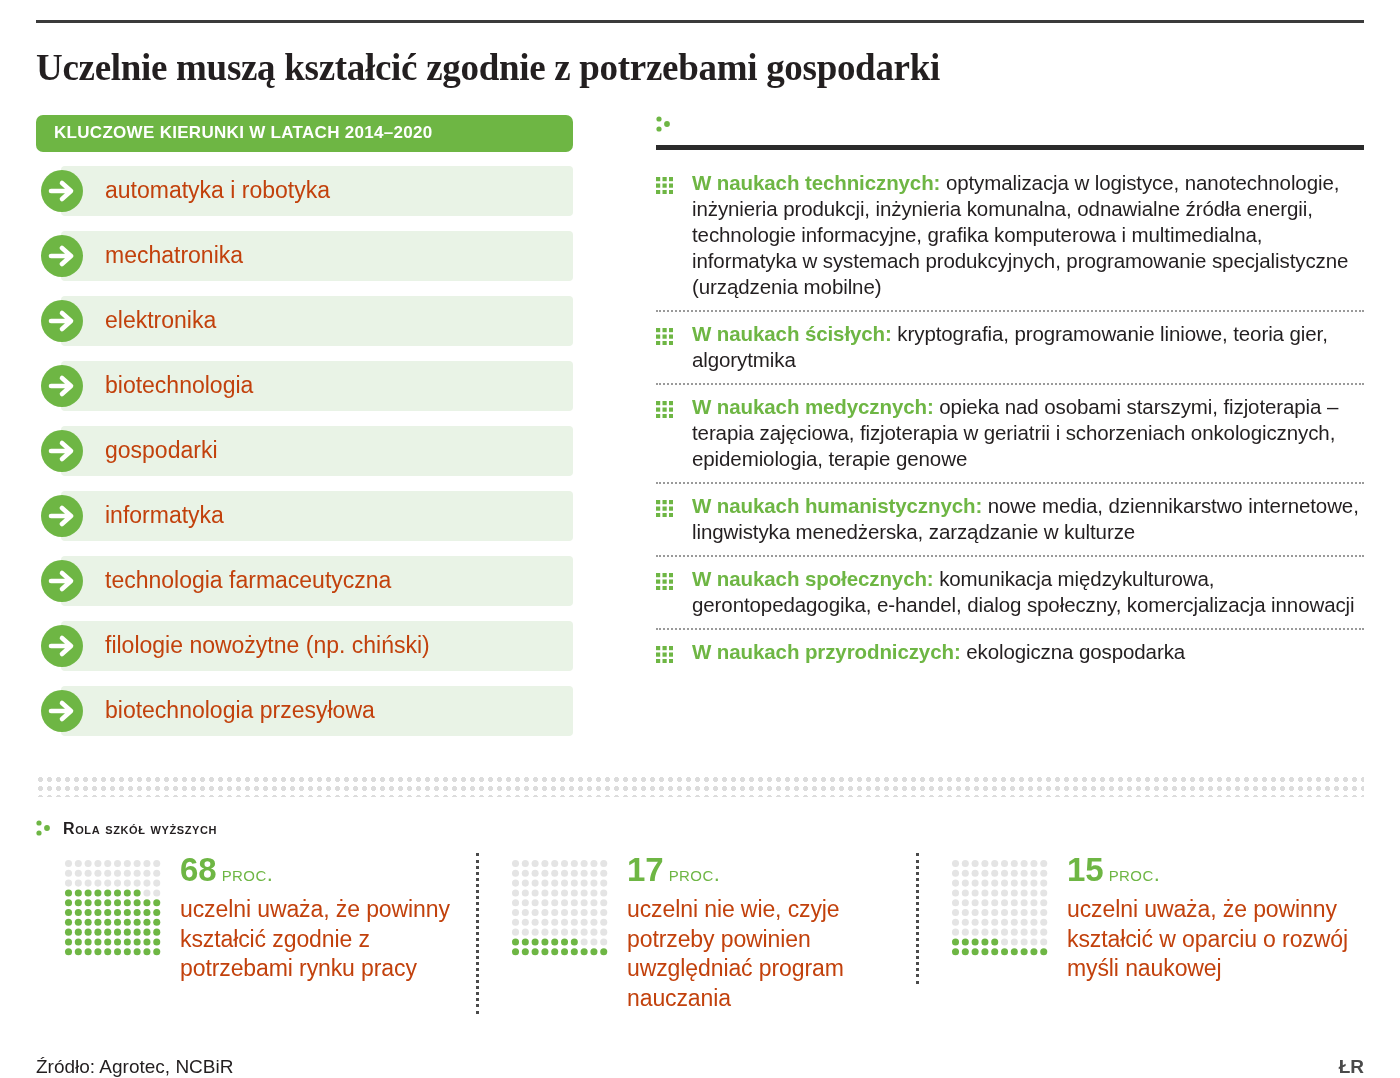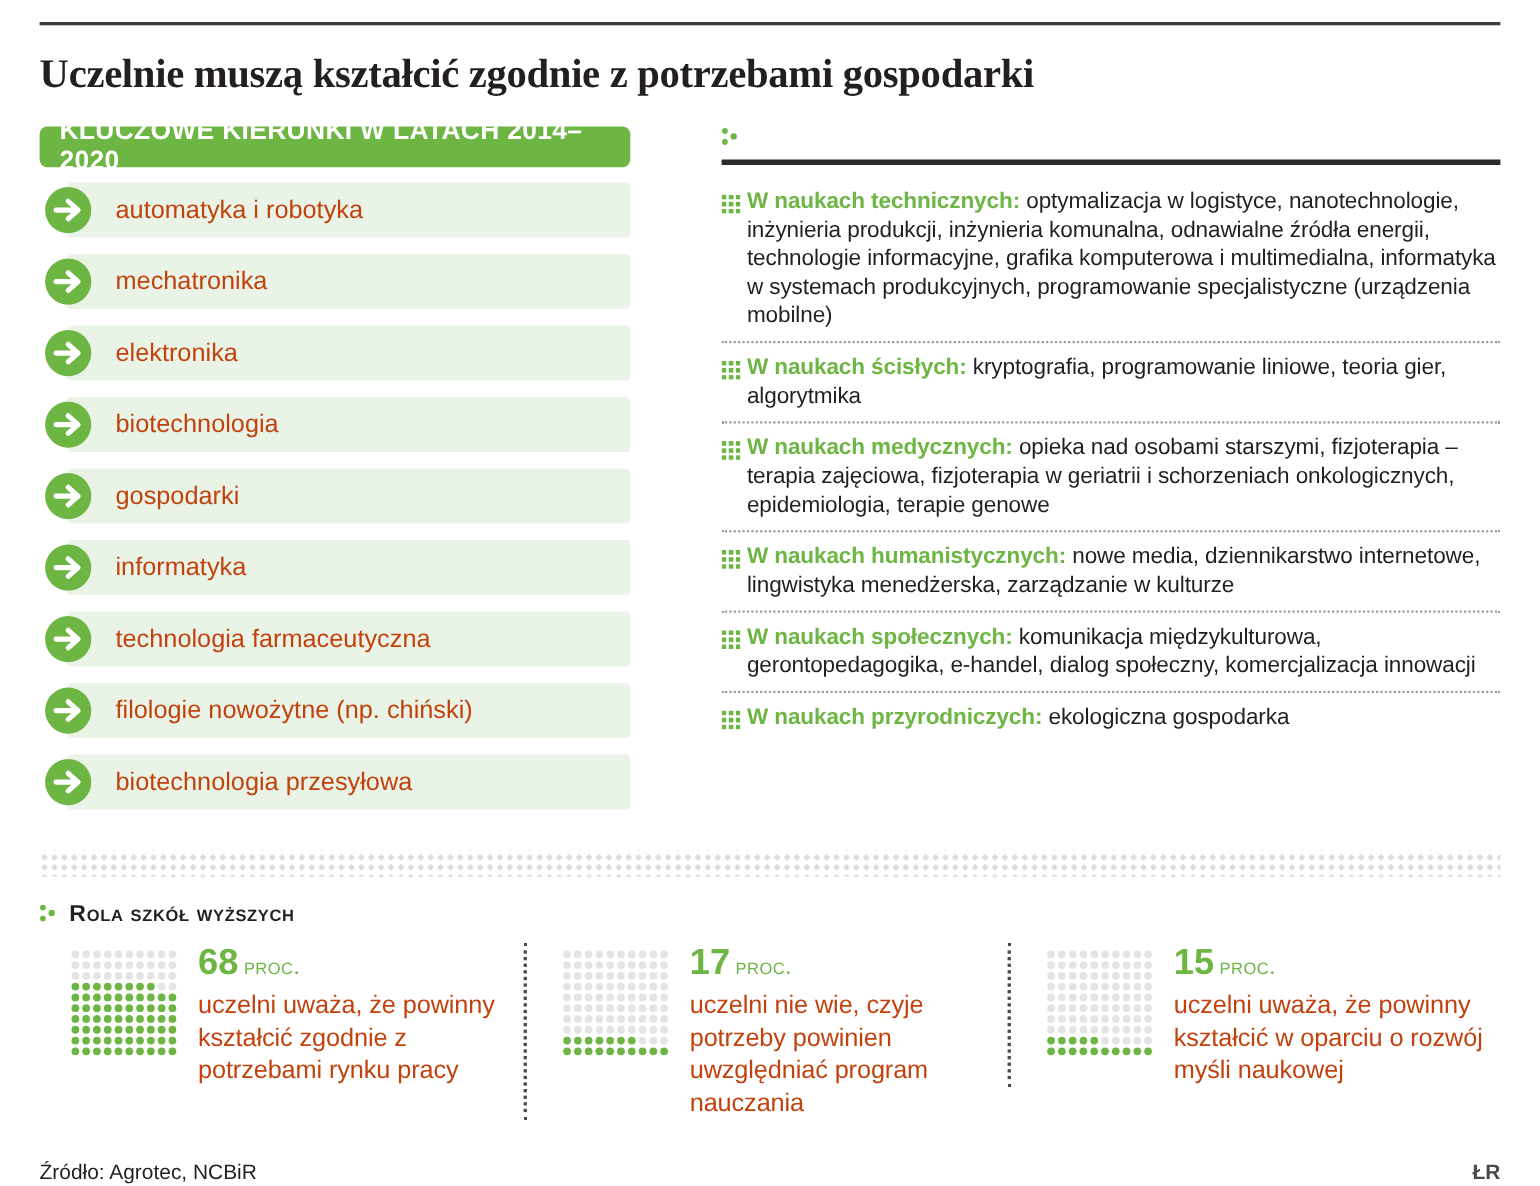--- a/index.html
+++ b/index.html
@@ -47,21 +47,21 @@
     gap: 0;
   }
   .col-left  { width: 562px; flex: 0 0 562px; }
   .col-right { flex: 1 1 auto; padding-left: 58px; }
 
   
   .pill {
     background: #6eb644;
     border-radius: 7px;
     color: #ffffff;
-    font-size: 24px;
+    font-size: 17px;
     font-weight: bold;
     letter-spacing: 0.3px;
     padding: 10px 0 10px 18px;
     height: 37px;
     display: flex;
     align-items: center;
     width: 537px;
   }
 
   
@@ -116,21 +116,21 @@
   }
   .sec-rule {
     height: 5px;
     background: #2b2b2b;
     margin-bottom: 11px;
   }
 
   
   .spec {
     display: flex;
-    gap: 6px;
+    gap: 19px;
     padding: 9px 0 10px 0;
   }
   .spec + .spec { border-top: 2px dotted #9a9a9a; }
   .grid-dots { width: 17px; height: 17px; flex: 0 0 17px; margin-top: 7px; }
   .spec-text {
     font-size: 20.5px;
     line-height: 1.27;
     color: #231f20;
     letter-spacing: -0.1px;
   }
@@ -147,21 +147,21 @@
 
   
   .bottom-head {
     display: flex;
     align-items: center;
     gap: 12px;
     margin-top: 22px;
     margin-bottom: 14px;
   }
   .bottom-title {
-    font-size: 21px;
+    font-size: 16px;
     font-weight: bold;
     font-variant: small-caps;
     letter-spacing: 0.6px;
     color: #231f20;
   }
 
   .stats {
     display: flex;
     align-items: flex-start;
   }

